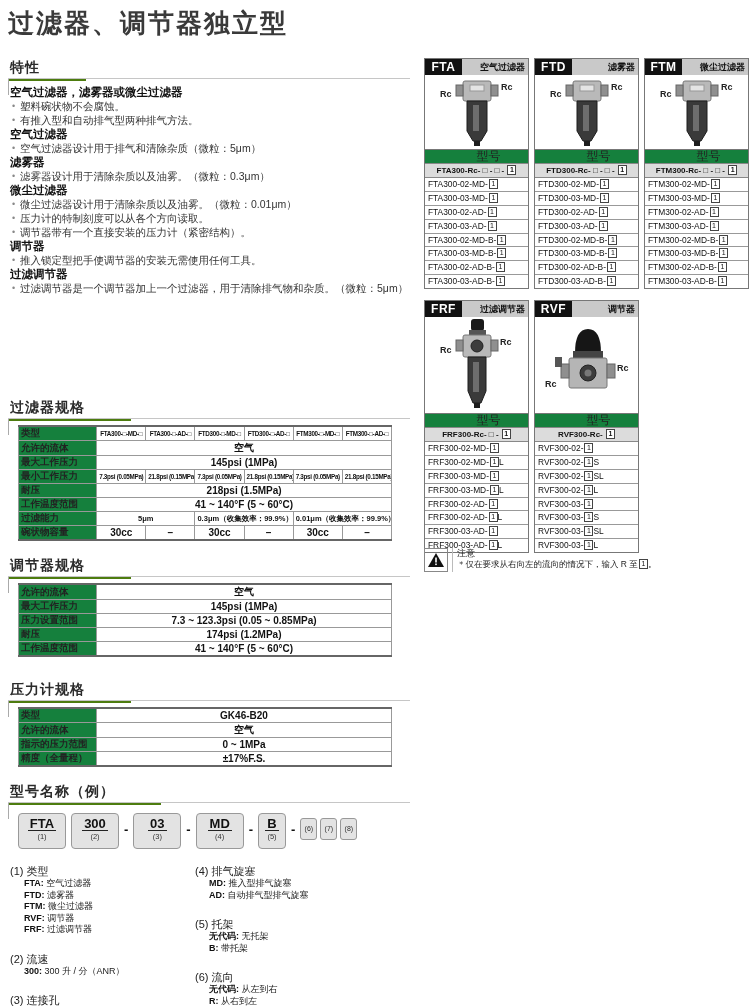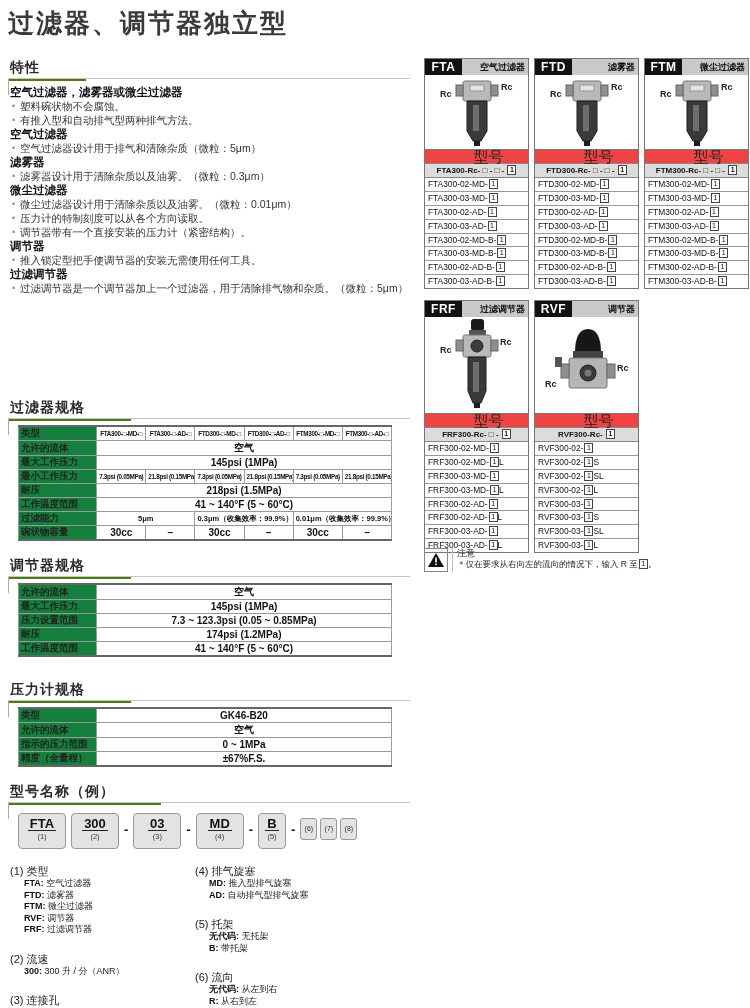--- a/index.html
+++ b/index.html
@@ -24,21 +24,21 @@
   td.val{text-align:center;font-size:10px;font-weight:bold;color:#111;}
   td.tiny{text-align:center;font-size:6.3px;font-weight:bold;color:#111;letter-spacing:-0.3px;}
   td.mid{text-align:center;font-size:7.5px;font-weight:bold;color:#111;}
   
   .panel{position:absolute;width:103px;border:1px solid #777;background:#fff;}
   .p-head{display:flex;height:16px;}
   .p-code{width:37px;background:#111;color:#fff;font-size:12px;font-weight:bold;text-align:center;line-height:16px;letter-spacing:0.5px;}
   .p-name{flex:1;background:#c9c9c9;font-size:9px;font-weight:bold;text-align:right;line-height:16px;padding-right:3px;color:#111;}
   .p-img{position:relative;border-bottom:1px solid #777;background:#fff;}
   .p-img svg{display:block;margin:0 auto;}
-  .p-mlabel{height:13px;background:#ef4444;border-bottom:1px solid #888;font-size:15px;text-align:center;line-height:13px;color:#222;padding-left:24px;}
+  .p-mlabel{height:13px;background:#15803d;border-bottom:1px solid #888;font-size:12px;text-align:center;line-height:13px;color:#222;padding-left:24px;}
   .p-format{height:13px;background:#dcdcdc;border-bottom:1px solid #888;font-size:8px;font-weight:bold;text-align:center;line-height:13px;color:#111;}
   .mrow{height:12.9px;border-bottom:1px solid #999;font-size:8.4px;line-height:13px;padding-left:3px;color:#111;white-space:nowrap;}
   .mrow:last-child{border-bottom:none;}
   .nbox{display:inline-block;min-width:5px;border:1px solid #444;font-size:7px;line-height:8px;text-align:center;padding:0 1px;margin-left:1px;vertical-align:1px;color:#111;background:#fff;}
   
   .note{position:absolute;display:flex;}
   .note-icon{width:22px;height:22px;border:1px solid #888;display:flex;align-items:center;justify-content:center;margin-right:4px;}
   .note-body{font-size:8.5px;line-height:11px;color:#222;border-left:1px solid #bbb;padding-left:4px;}
   .note-title{font-size:9px;color:#222;}
   
@@ -210,21 +210,21 @@
             <td class="val">空气</td>
           </tr>
 
           <tr>
             <td class="lbl">指示的压力范围</td>
             <td class="val">0 ~ 1MPa</td>
           </tr>
 
           <tr>
             <td class="lbl">精度（全量程）</td>
-            <td class="val">±67%F.S.</td>
+            <td class="val">±17%F.S.</td>
           </tr>
         </tbody>
     </table>
   </div>
 
   <div class="sec" style="left:8px;top:782px;width:402px;">
     <div class="sec-head">
       <span class="sh">型号名称（例）</span>
     </div>
     <div class="tick" style="top:21px;"></div>

